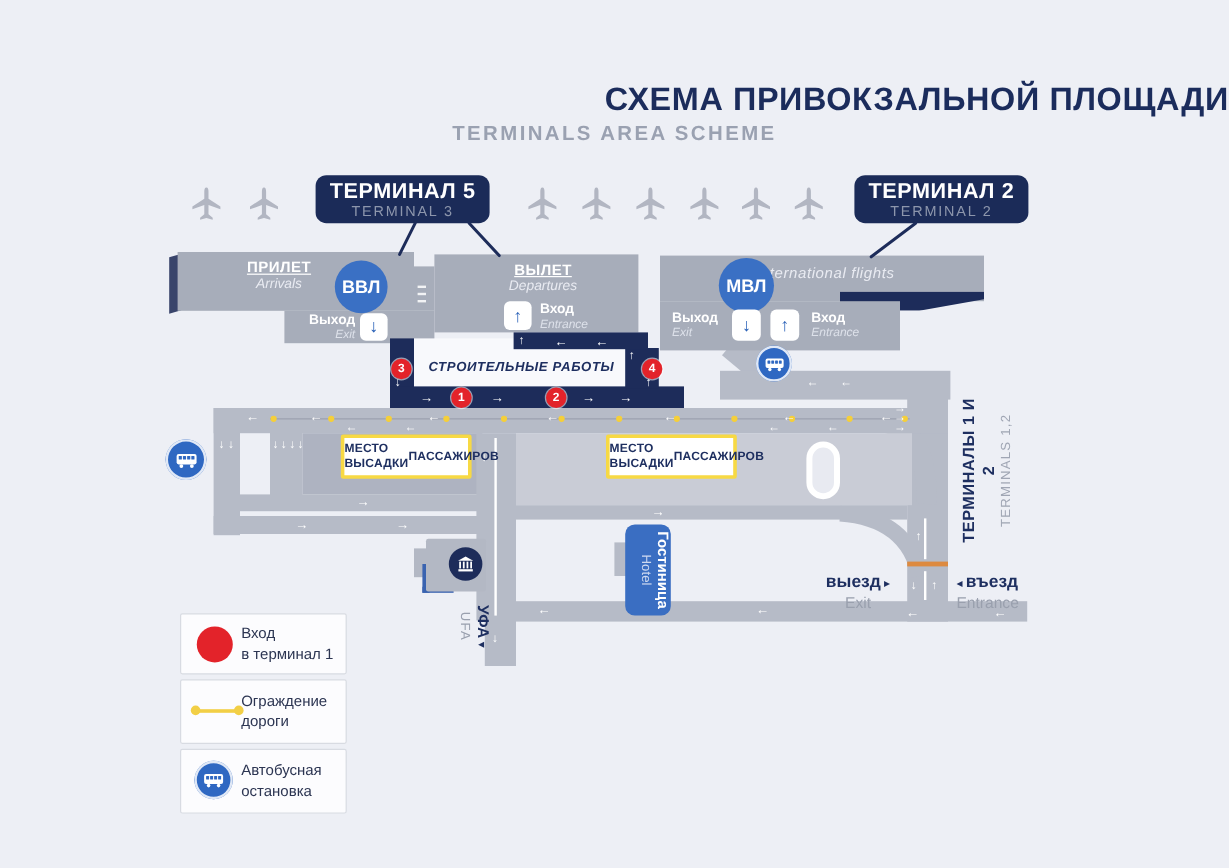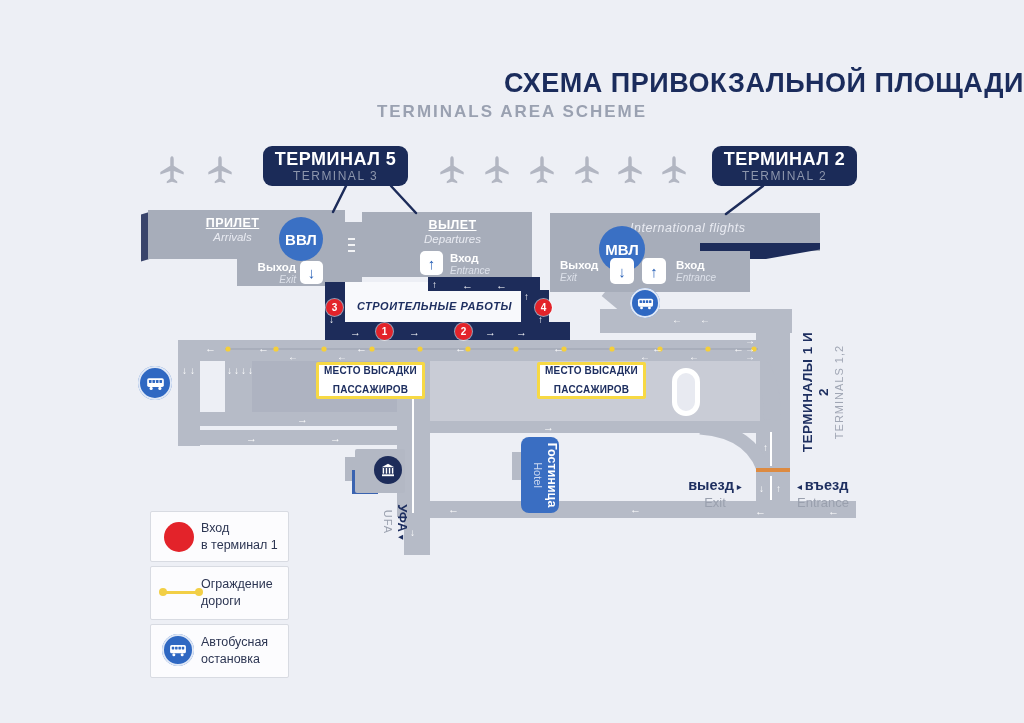--- a/index.html
+++ b/index.html
@@ -23,21 +23,21 @@
   .abox{position:absolute;background:#fff;border-radius:5px;display:flex;align-items:center;justify-content:center;color:#2b62b8;font-weight:bold;font-size:15px;z-index:6;}
   .aw{position:absolute;color:#fff;font-weight:bold;font-size:11px;line-height:1;z-index:5;}
   .aw.sm{font-size:10px;}
   .al::after{content:"←";} .ar::after{content:"→";} .au::after{content:"↑";} .ad::after{content:"↓";}
   .lbl{position:absolute;line-height:1.2;z-index:6;}
   .bld-ru{display:block;font-weight:bold;color:#fff;font-size:12.5px;letter-spacing:.4px;text-decoration:underline;}
   .bld-en{display:block;font-style:italic;color:#e9ebf2;font-size:11.5px;}
   .sm-ru{display:block;font-weight:bold;color:#fff;font-size:11.5px;}
   .sm-en{display:block;font-style:italic;color:#dde1ea;font-size:10px;line-height:10px;}
   .constr{position:absolute;color:#1e2f60;font-weight:bold;font-style:italic;font-size:11px;letter-spacing:.5px;z-index:6;}
-  .dropoff{position:absolute;width:103px;height:31px;background:#fff;border:3px solid #f7d944;border-radius:2px;display:flex;flex-direction:column;align-items:center;justify-content:space-between;z-index:7;margin-left:32px;}
+  .dropoff{position:absolute;width:103px;height:31px;background:#fff;border:3px solid #f7d944;border-radius:2px;display:flex;flex-direction:row;align-items:center;justify-content:flex-start;z-index:7;}
   .dropoff span{display:block;color:#1e2f60;font-weight:bold;font-size:10px;line-height:12px;letter-spacing:.2px;}
   .rot90{transform:rotate(90deg);} .rotm90{transform:rotate(-90deg);}
   .vert-block{position:absolute;text-align:center;z-index:7;}
   .hotel{position:absolute;left:521px;top:437px;width:38px;height:76px;background:#3a6ec2;border-radius:8px;z-index:5;}
   .hotel-ru{display:block;color:#fff;font-weight:bold;font-size:12.5px;line-height:15px;}
   .hotel-en{display:block;color:#cdd9f0;font-size:11px;line-height:13px;}
   .roadlbl-ru{display:block;color:#1e2f60;font-weight:bold;font-size:14.5px;line-height:16px;}
   .roadlbl-en{display:block;color:#9aa0ae;font-size:13px;line-height:15px;}
   .tri-r::after{content:" ▸";font-size:10px;} .tri-l::before{content:"◂ ";font-size:10px;} .tri-d::after{content:" ▾";font-size:10px;}
   .term-ru{display:block;color:#1e2f60;font-weight:bold;font-size:13.5px;letter-spacing:.5px;line-height:16px;}
@@ -169,21 +169,21 @@
   </div>
 
   <div class="lbl" style="left:400px;top:218px;width:105px;text-align:center">
     <span class="bld-ru">ВЫЛЕТ</span>
     <span class="bld-en">Departures</span>
   </div>
 
   <div class="lbl" style="left:630px;top:221px;width:170px">
     <span class="bld-en" style="font-size:12.5px;letter-spacing:.5px">International flights</span>
   </div>
-  <div class="circle-blue" style="left:599px;top:226px;width:46px;height:46px;font-size:15px">
+  <div class="circle-blue" style="left:599px;top:215px;width:46px;height:46px;font-size:15px">
     <span>МВЛ</span>
   </div>
 
   <div class="lbl" style="left:250px;top:261px;width:46px;text-align:right">
     <span class="sm-ru">Выход</span>
     <span class="sm-en">Exit</span>
   </div>
   <div class="abox ad" style="left:300px;top:261px;width:23px;height:23px"></div>
 
   <div class="abox au" style="left:420px;top:251px;width:23px;height:24px"></div>

